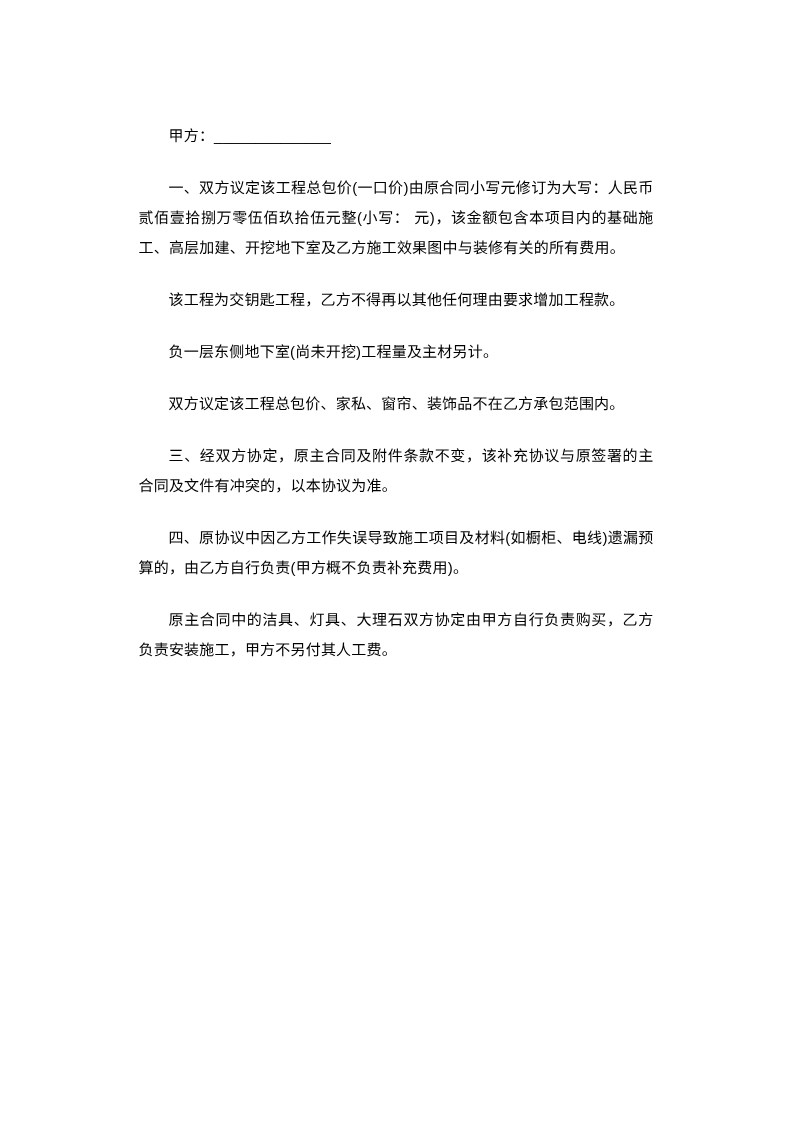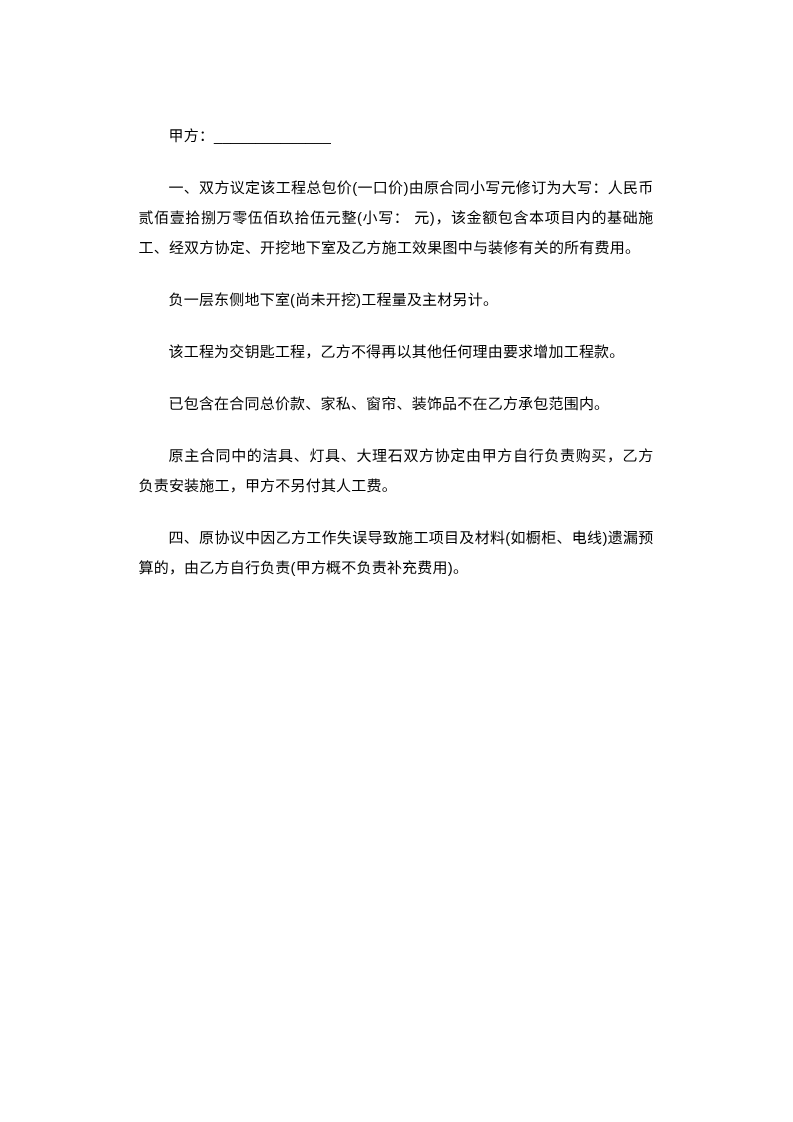--- a/index.html
+++ b/index.html
@@ -36,28 +36,29 @@
 </style>
 </head>
 <body>
 
 <div class="doc-page">
 
   <p class="party-line"><span>甲方：</span><span class="blank">______________</span></p>
 
 
 
-  <p>一、双方议定该工程总包价(一口价)由原合同小写元修订为大写：人民币贰佰壹拾捌万零伍佰玖拾伍元整(小写： 元)，该金额包含本项目内的基础施工、经双方协定、开挖地下室及乙方施工效果图中与装修有关的所有费用。</p>
+  <p>一、双方议定该工程总包价(一口价)由原合同小写元修订为大写：人民币贰佰壹拾捌万零伍佰玖拾伍元整(小写： 元)，该金额包含本项目内的基础施工、高层加建、开挖地下室及乙方施工效果图中与装修有关的所有费用。</p>
+
+  <p>该工程为交钥匙工程，乙方不得再以其他任何理由要求增加工程款。</p>
 
   <p>负一层东侧地下室(尚未开挖)工程量及主材另计。</p>
 
-  <p>该工程为交钥匙工程，乙方不得再以其他任何理由要求增加工程款。</p>
 
+  <p>双方议定该工程总包价、家私、窗帘、装饰品不在乙方承包范围内。</p>
 
-  <p>已包含在合同总价款、家私、窗帘、装饰品不在乙方承包范围内。</p>
+  <p>三、经双方协定，原主合同及附件条款不变，该补充协议与原签署的主合同及文件有冲突的，以本协议为准。</p>
 
+  <p>四、原协议中因乙方工作失误导致施工项目及材料(如橱柜、电线)遗漏预算的，由乙方自行负责(甲方概不负责补充费用)。</p>
 
   <p>原主合同中的洁具、灯具、大理石双方协定由甲方自行负责购买，乙方负责安装施工，甲方不另付其人工费。</p>
-
-  <p>四、原协议中因乙方工作失误导致施工项目及材料(如橱柜、电线)遗漏预算的，由乙方自行负责(甲方概不负责补充费用)。</p>
 
 
 </div>
 
 </body></html>

